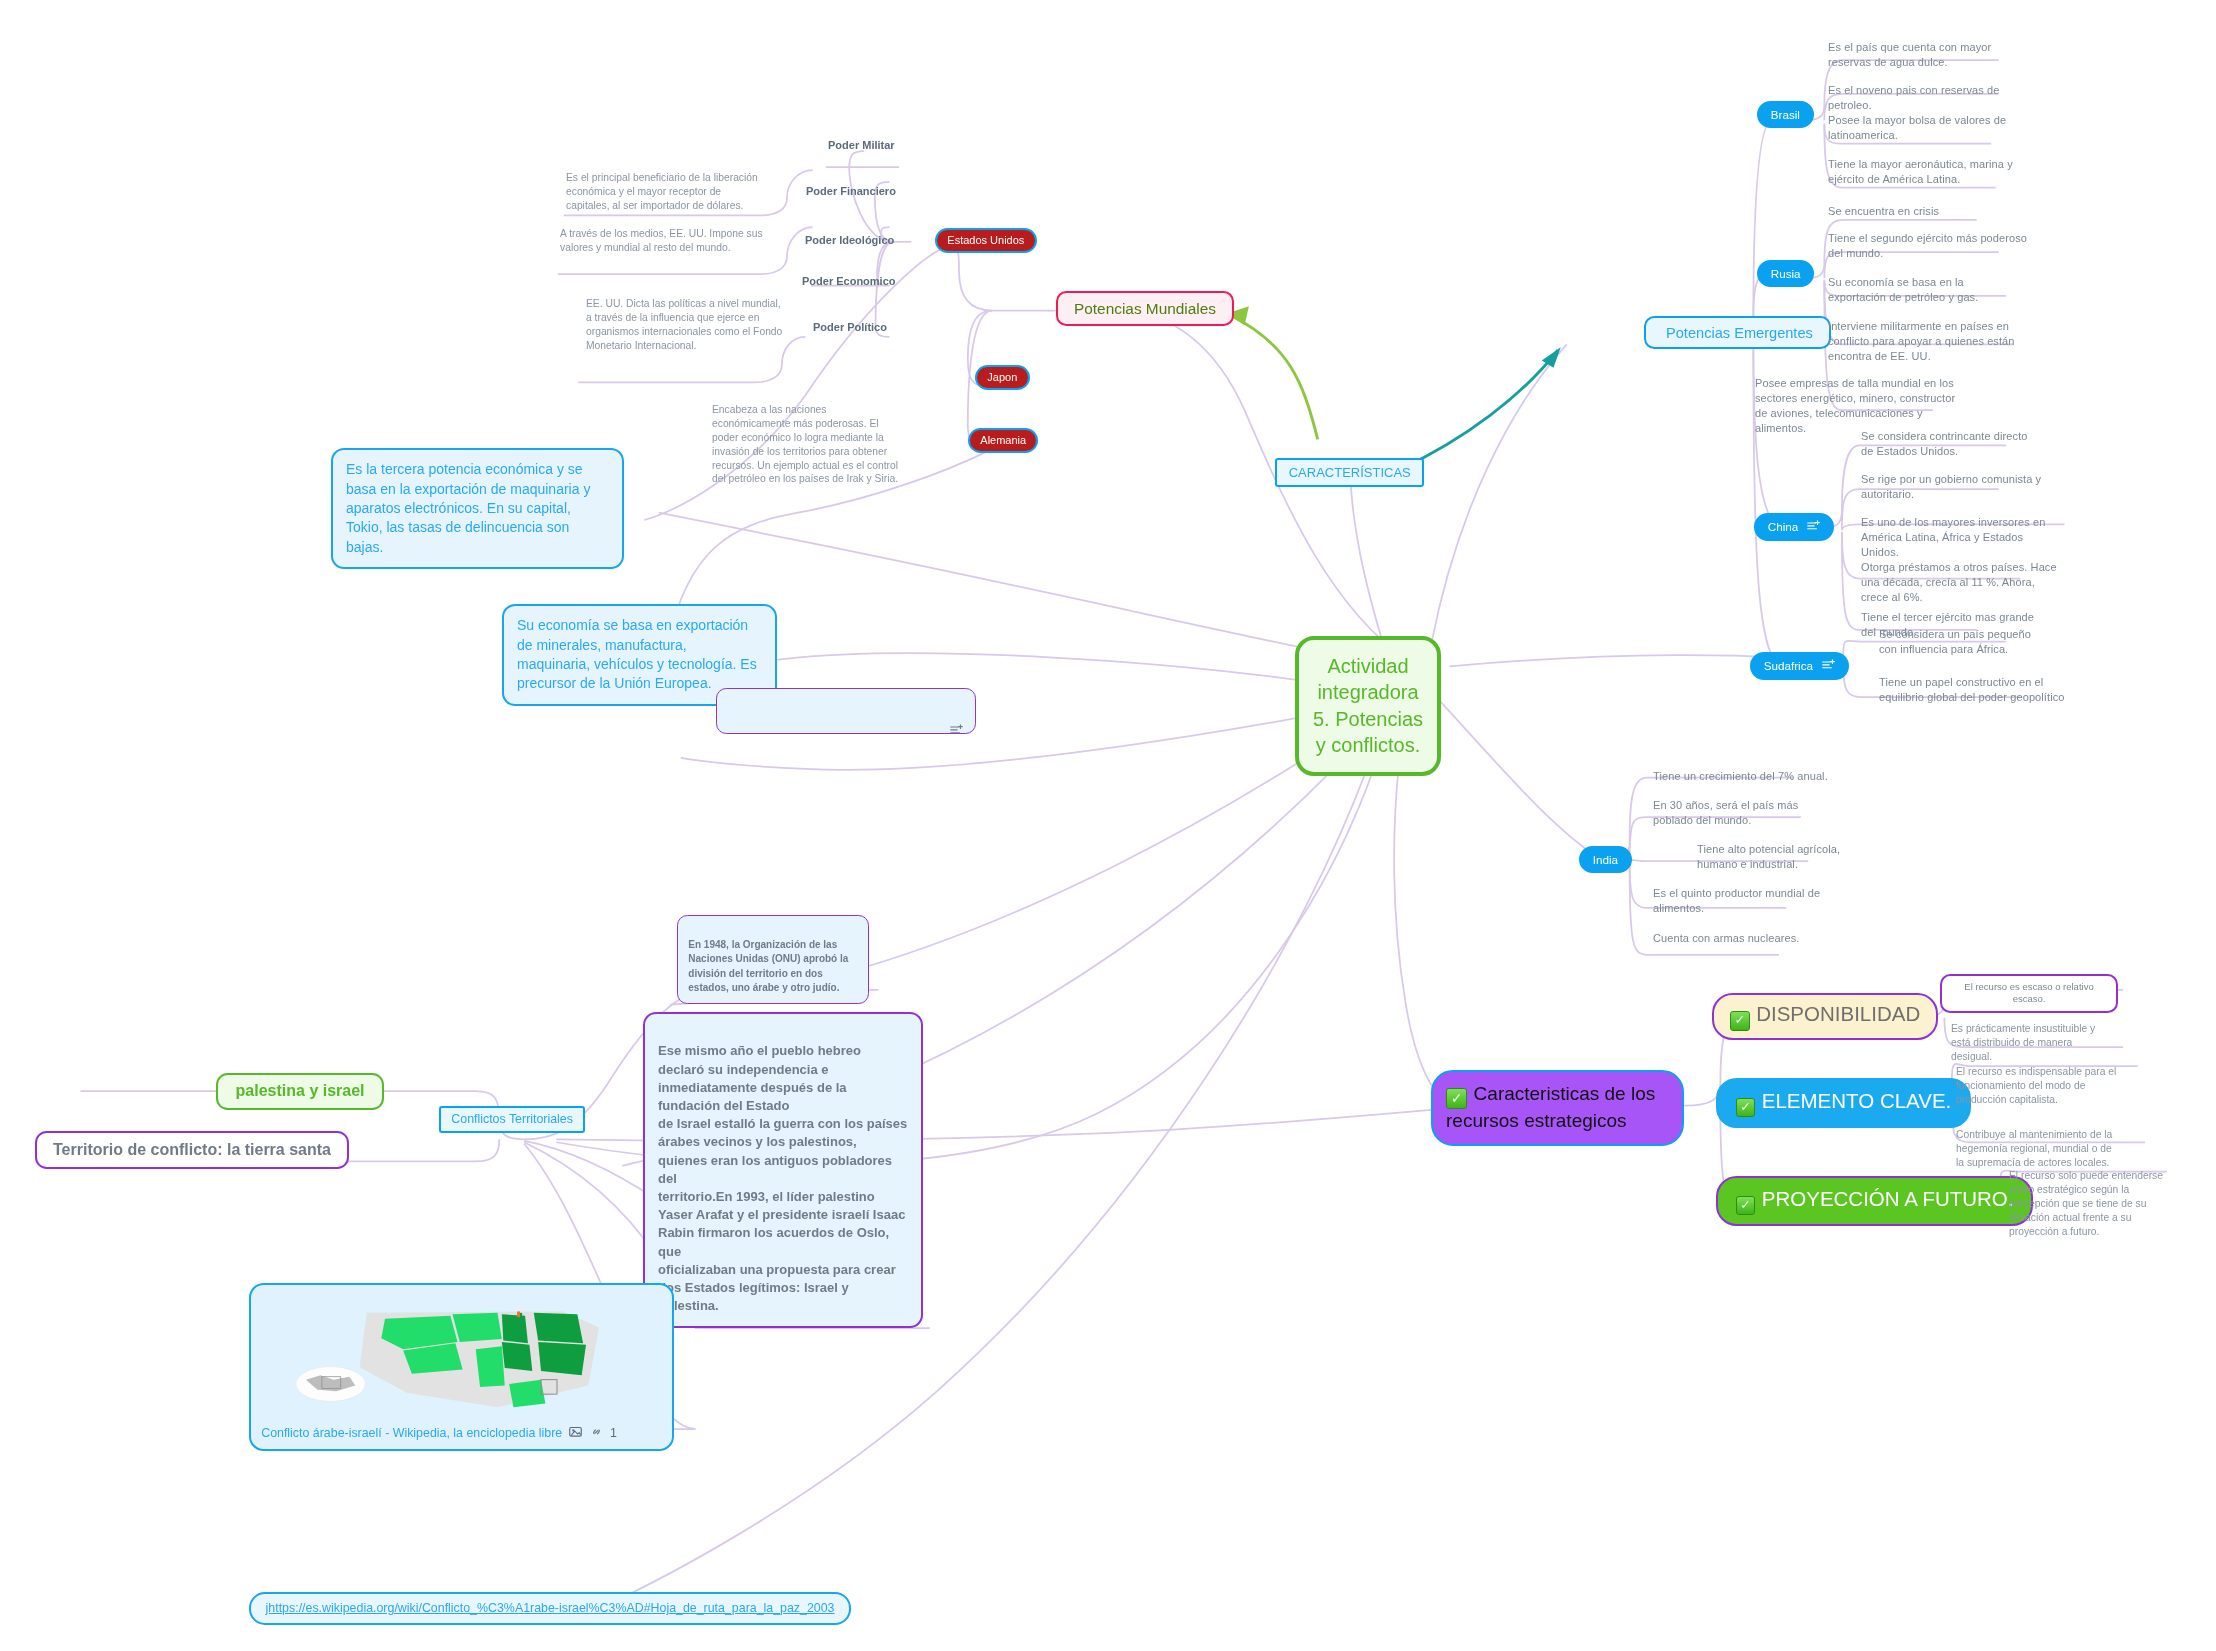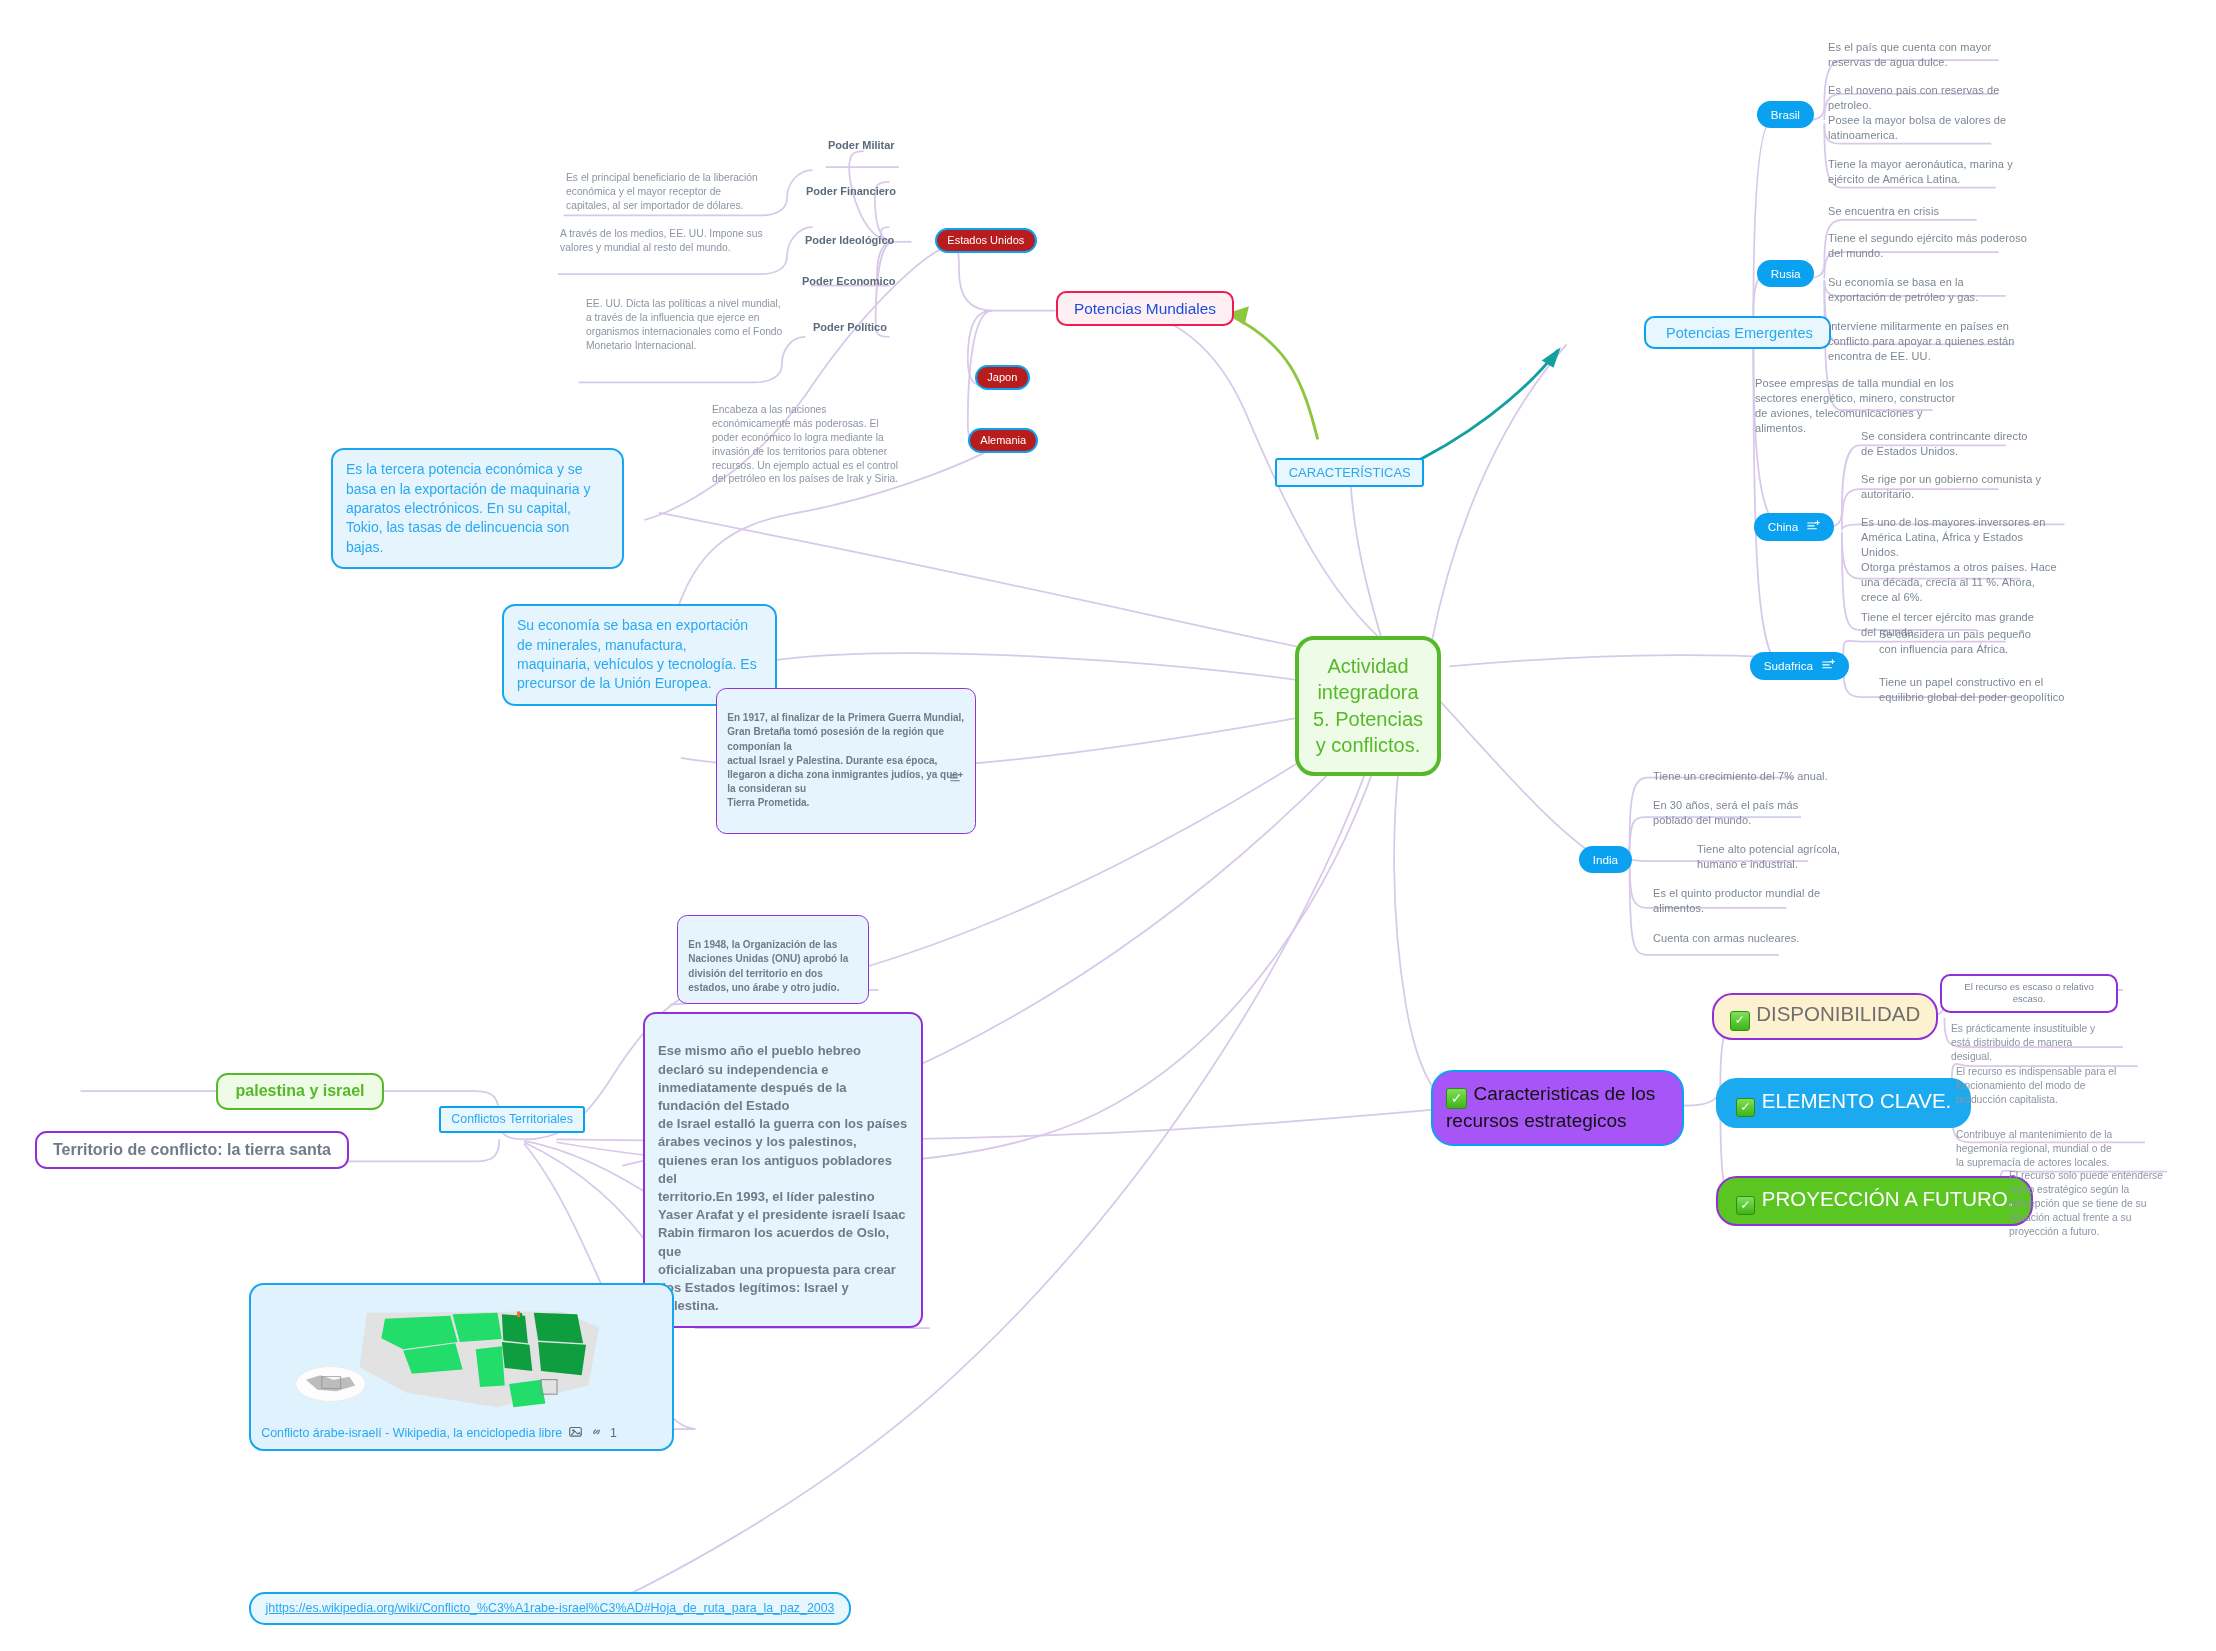--- a/index.html
+++ b/index.html
@@ -14,21 +14,21 @@
 
   
   .pill{display:inline-flex;align-items:center;justify-content:center;border-radius:731px;
         box-sizing:border-box;white-space:nowrap;}
 
   .pill-blue{background:#0aa2f0;border:2.2px solid #0aa2f0;color:#fff;font-size:11.7px;padding:5.1px 11.7px;}
   .pill-blue .gl{margin-left:8.8px;display:inline-block;}
 
   .pill-red{background:#b91c1c;border:2.2px solid #0aa2f0;color:#fff;font-size:11px;padding:4.4px 10.3px;}
 
-  .pill-outline-red{background:#fdeff3;border:2.9px solid #ef1b52;color:#1d4ed8;font-size:15.4px;padding:6.6px 16px;border-radius:10.3px;}
+  .pill-outline-red{background:#fdeff3;border:2.9px solid #ef1b52;color:#4d7c0f;font-size:15.4px;padding:6.6px 16px;border-radius:10.3px;}
   .pill-outline-blue{background:#e8f6fe;border:2.9px solid #0aa2f0;color:#29a9f2;font-size:14.6px;padding:6.6px 16px;border-radius:10.3px;}
   .pill-outline-blue-sm{background:#e8f6fe;border:2.9px solid #0aa2f0;color:#29a9f2;font-size:13px;padding:5.1px 11.7px;border-radius:3px;}
 
   
   .card{box-sizing:border-box;border-radius:13px;}
   .card-blue{background:#e6f5fd;border:2.2px solid #16a6f0;color:#29a9f2;font-size:14px;line-height:1.38;padding:10.3px 13px;}
   .card-blue-b{background:#e6f5fd;border:2.2px solid #9130d8;color:#707a89;font-size:13px;line-height:1.4;padding:10.3px 13px;font-weight:bold;}
   .card-blue-p{background:#e6f5fd;border:1.5px solid #9130d8;color:#707a89;font-size:10px;line-height:1.42;padding:8px 10.3px;font-weight:bold;border-radius:10.3px;}
   .card-purple-out{background:#fff;border:2.2px solid #9130d8;color:#7b8794;font-size:10.3px;padding:5.1px 10.3px;border-radius:10.3px;line-height:1.3;text-align:center;}
   .card-greenout{background:#eefbe6;border:2.9px solid #56b92a;color:#56b92a;font-size:16px;font-weight:bold;padding:7.3px 17.6px;border-radius:11.7px;}
@@ -348,23 +348,20 @@
 
   <div class="node card-greenout" style="left:216px;top:1073px;">
     <span>palestina y israel</span>
   </div>
 
   <div class="node card-purpleout-big" style="left:35px;top:1131px;">
     <span>Territorio de conflicto: la tierra santa</span>
   </div>
 
   <div class="node card card-blue-p" style="left:716px;top:688px;width:260px;white-space:pre-line;position:absolute;">
-    <span>En 1917, al finalizar de la Primera Guerra Mundial, Gran Bretaña tomó posesión de la región que componían la
-actual Israel y Palestina. Durante esa época, llegaron a dicha zona inmigrantes judíos, ya que la consideran su
-Tierra Prometida.</span>
     <span style="position:absolute;right:11.7px;top:48%;">
       <svg width="13" height="11.7" viewBox="0 0 18 16">
           <g stroke="#707a89" stroke-width="1.6" stroke-linecap="round">
         <line x1="1" y1="4" x2="12" y2="4"></line>
             <line x1="1" y1="8" x2="10" y2="8"></line>
             <line x1="1" y1="12" x2="13" y2="12"></line>
         <line x1="14.5" y1="1" x2="14.5" y2="6"></line>
             <line x1="12" y1="3.5" x2="17" y2="3.5"></line>
           </g>
         </svg>

